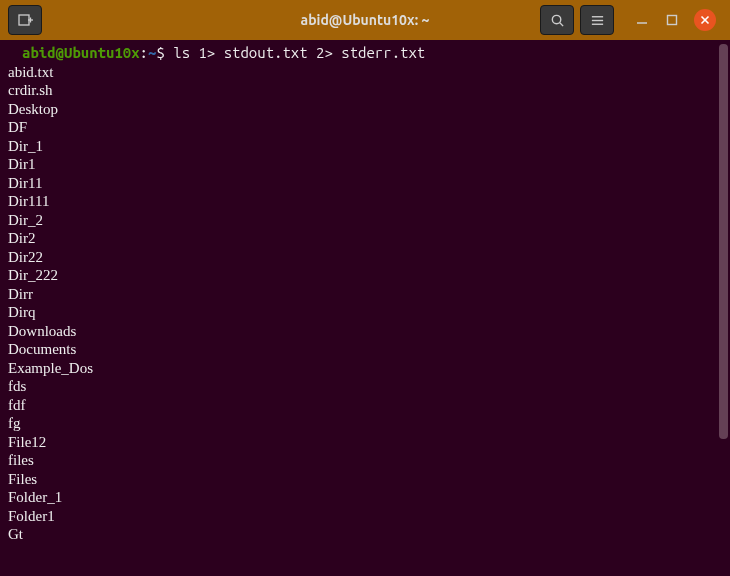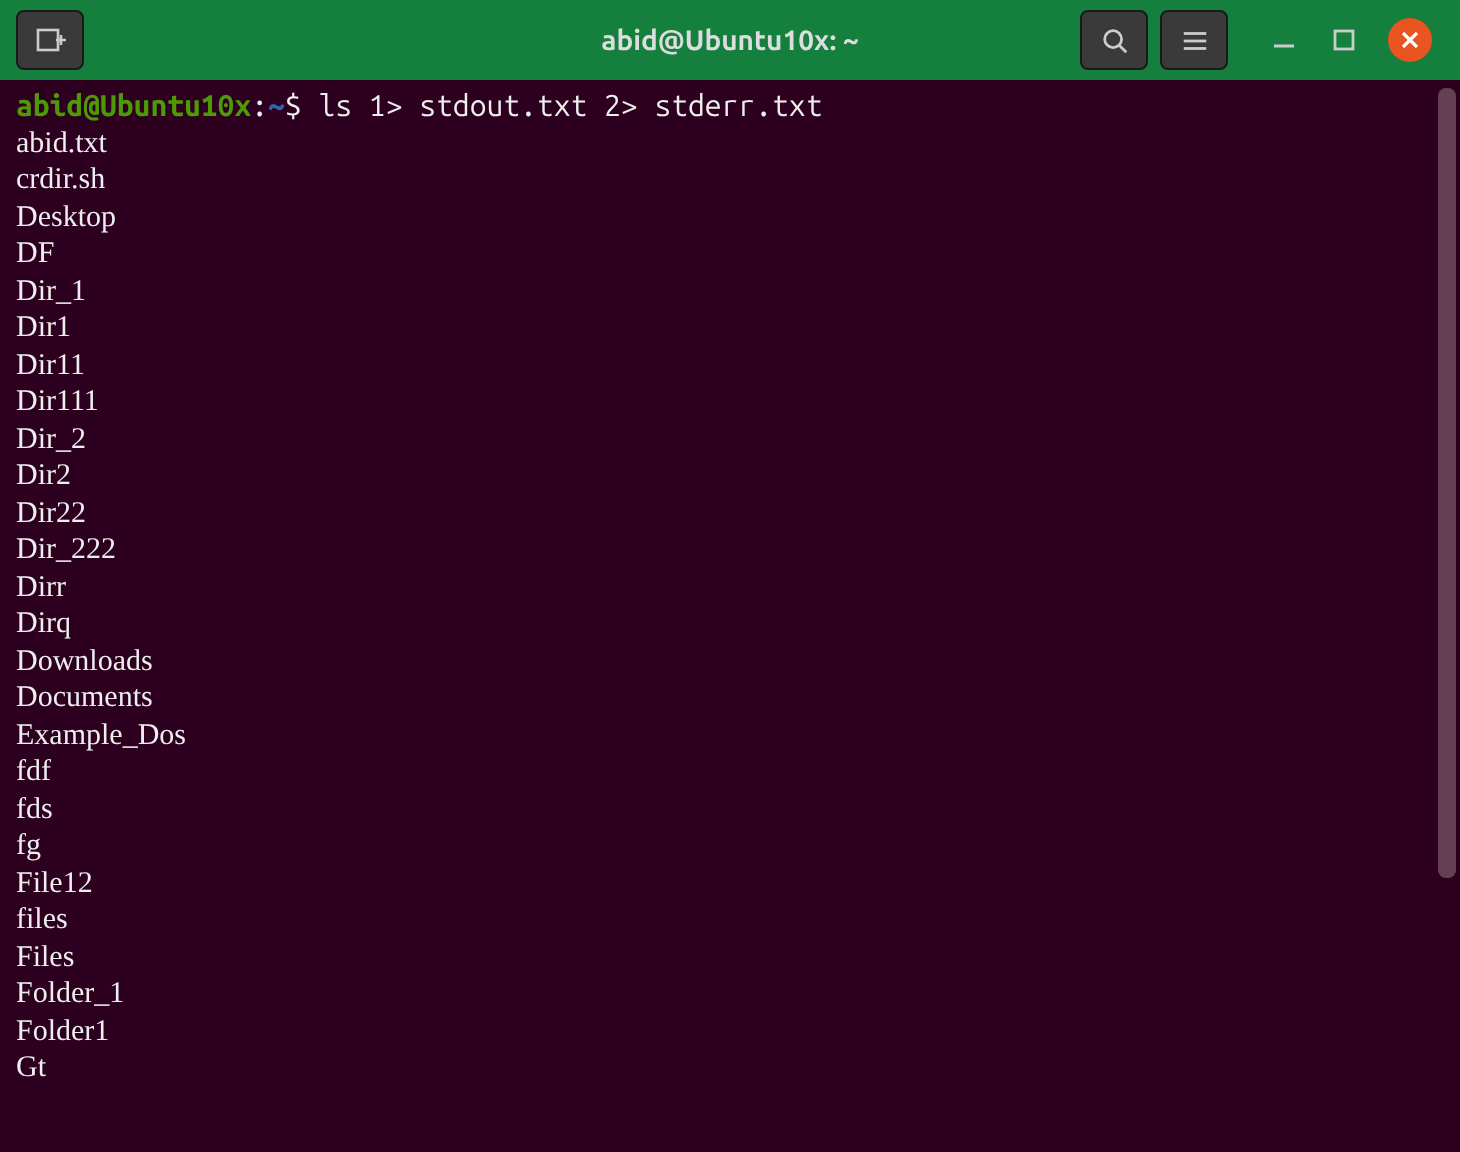--- a/index.html
+++ b/index.html
@@ -10,21 +10,21 @@
     body {
       width: 730px;
       height: 576px;
       background: #2c001e;
       font-family: 'Ubuntu Mono', 'DejaVu Sans Mono', monospace;
       overflow: hidden;
       position: relative;
     }
     .titlebar {
       height: 40px;
-      background: #15803d;
+      background: #a16207;
       display: flex;
       align-items: center;
       padding: 0 8px;
       position: relative;
     }
     .titlebar-left {
       display: flex;
       align-items: center;
       gap: 6px;
     }
@@ -95,20 +95,21 @@
       padding: 4px 8px;
       font-size: 15px;
       line-height: 18.5px;
       color: #eee;
       height: calc(576px - 40px);
       overflow: hidden;
       font-family: 'Ubuntu Mono', 'DejaVu Sans Mono', monospace;
     }
     .prompt-line {
       white-space: pre;
+      margin-left: 14px;
     }
     .user { color: #4e9a06; font-weight: bold; }
     .colon { color: #eee; }
     .path { color: #3465a4; font-weight: bold; }
     .dollar { color: #eee; }
     .cmd { color: #eee; }
     .output-line {
       color: #eee;
       white-space: pre;
       font-family: Liberation Serif, serif;
@@ -192,22 +193,22 @@
   <div class="output-line">Dir111</div>
   <div class="output-line">Dir_2</div>
   <div class="output-line">Dir2</div>
   <div class="output-line">Dir22</div>
   <div class="output-line">Dir_222</div>
   <div class="output-line">Dirr</div>
   <div class="output-line">Dirq</div>
   <div class="output-line">Downloads</div>
   <div class="output-line">Documents</div>
   <div class="output-line">Example_Dos</div>
+  <div class="output-line">fds</div>
   <div class="output-line">fdf</div>
-  <div class="output-line">fds</div>
   <div class="output-line">fg</div>
   <div class="output-line">File12</div>
   <div class="output-line">files</div>
   <div class="output-line">Files</div>
   <div class="output-line">Folder_1</div>
   <div class="output-line">Folder1</div>
   <div class="output-line">Gt</div>
 </div>
 
 <div class="scrollbar">

